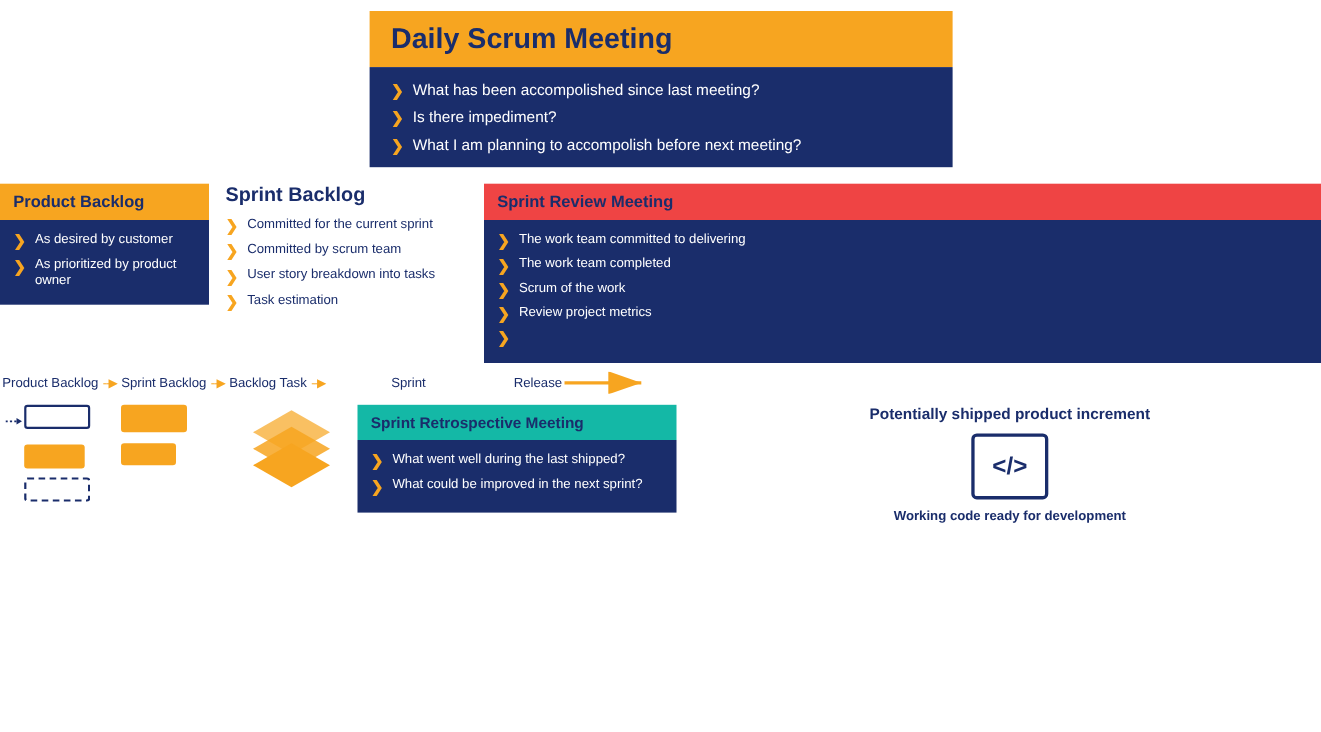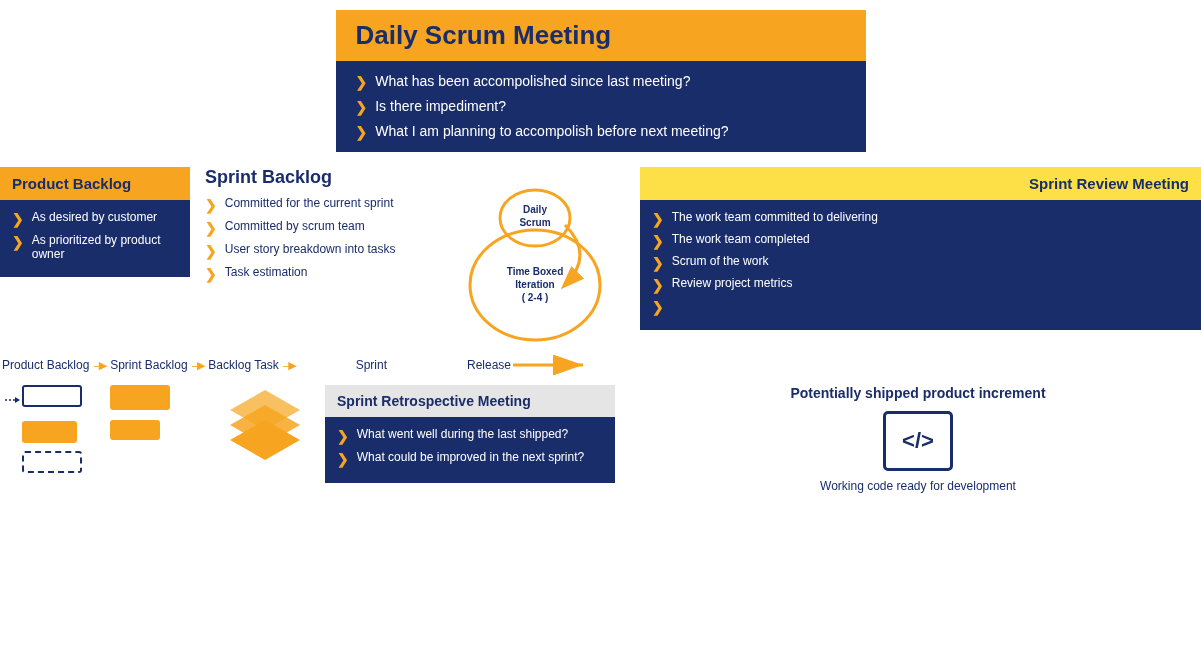--- a/index.html
+++ b/index.html
@@ -113,26 +113,25 @@
       position: relative;
       height: 180px;
     }
 
     
     .sprint-review {
       flex: 1;
       margin-left: 10px;
     }
     .sprint-review-title {
-      background: #fde047;
+      background: #ef4444;
       color: #1a2d6b;
       font-size: 15px;
       font-weight: bold;
       padding: 8px 12px;
-      text-align: right;
     }
     .sprint-review-body {
       background: #1a2d6b;
       color: #fff;
       padding: 10px 12px;
     }
     .sprint-review-body .item {
       display: flex;
       align-items: flex-start;
       margin-bottom: 5px;
@@ -217,21 +216,21 @@
       align-items: center;
     }
 
     
     .sprint-retro {
       width: 290px;
       flex-shrink: 0;
       margin-left: 30px;
     }
     .sprint-retro-title {
-      background: #e5e5e5;
+      background: #14b8a6;
       color: #1a2d6b;
       font-size: 14px;
       font-weight: bold;
       padding: 8px 12px;
     }
     .sprint-retro-body {
       background: #1a2d6b;
       color: #fff;
       padding: 10px 12px;
     }
@@ -262,21 +261,21 @@
       display: flex;
       align-items: center;
       justify-content: center;
       margin: 0 auto 8px auto;
       font-size: 22px;
       color: #1a2d6b;
       font-weight: bold;
     }
     .working-code-text {
       color: #1a2d6b;
-      font-weight: normal;
+      font-weight: bold;
       font-size: 12px;
     }
 
     
     .scrum-cycle {
       position: relative;
       width: 180px;
       height: 175px;
     }
   </style>
@@ -332,44 +331,20 @@
     <div class="item">
       <span class="chevron">❯</span>
       <span>User story breakdown into tasks</span>
     </div>
     <div class="item">
       <span class="chevron">❯</span>
       <span>Task estimation</span>
     </div>
   </div>
 
-  <div class="circle-area">
-    <div class="scrum-cycle">
-      <svg width="180" height="175" viewBox="0 0 180 175">
-
-        <ellipse cx="95" cy="115" rx="65" ry="55" fill="none" stroke="#F7A520" stroke-width="3"></ellipse>
-
-        <ellipse cx="95" cy="48" rx="35" ry="28" fill="none" stroke="#F7A520" stroke-width="3"></ellipse>
-
-        <path d="M 125 55 Q 155 85 125 115" fill="none" stroke="#F7A520" stroke-width="3" marker-end="url(#arrow)"></path>
-        <defs>
-          <marker id="arrow" markerWidth="8" markerHeight="8" refX="6" refY="3" orient="auto">
-            <path d="M0,0 L0,6 L8,3 z" fill="#F7A520"></path>
-          </marker>
-        </defs>
-
-        <text x="95" y="43" text-anchor="middle" font-size="10" font-weight="bold" fill="#1a2d6b">Daily</text>
-        <text x="95" y="56" text-anchor="middle" font-size="10" font-weight="bold" fill="#1a2d6b">Scrum</text>
-
-        <text x="95" y="105" text-anchor="middle" font-size="10" font-weight="bold" fill="#1a2d6b">Time Boxed</text>
-        <text x="95" y="118" text-anchor="middle" font-size="10" font-weight="bold" fill="#1a2d6b">Iteration</text>
-        <text x="95" y="131" text-anchor="middle" font-size="10" font-weight="bold" fill="#1a2d6b">( 2-4 )</text>
-      </svg>
-    </div>
-  </div>
 
   <div class="sprint-review">
     <div class="sprint-review-title">Sprint Review Meeting</div>
     <div class="sprint-review-body">
       <div class="item">
         <span class="chevron">❯</span>
         <span>The work team committed to delivering</span>
       </div>
       <div class="item">
         <span class="chevron">❯</span>

